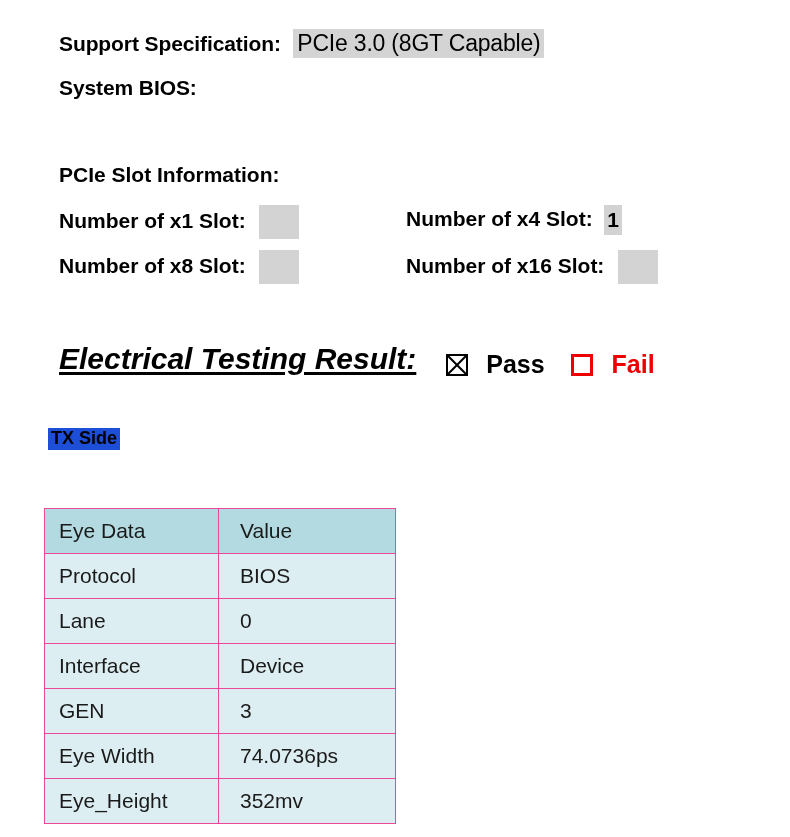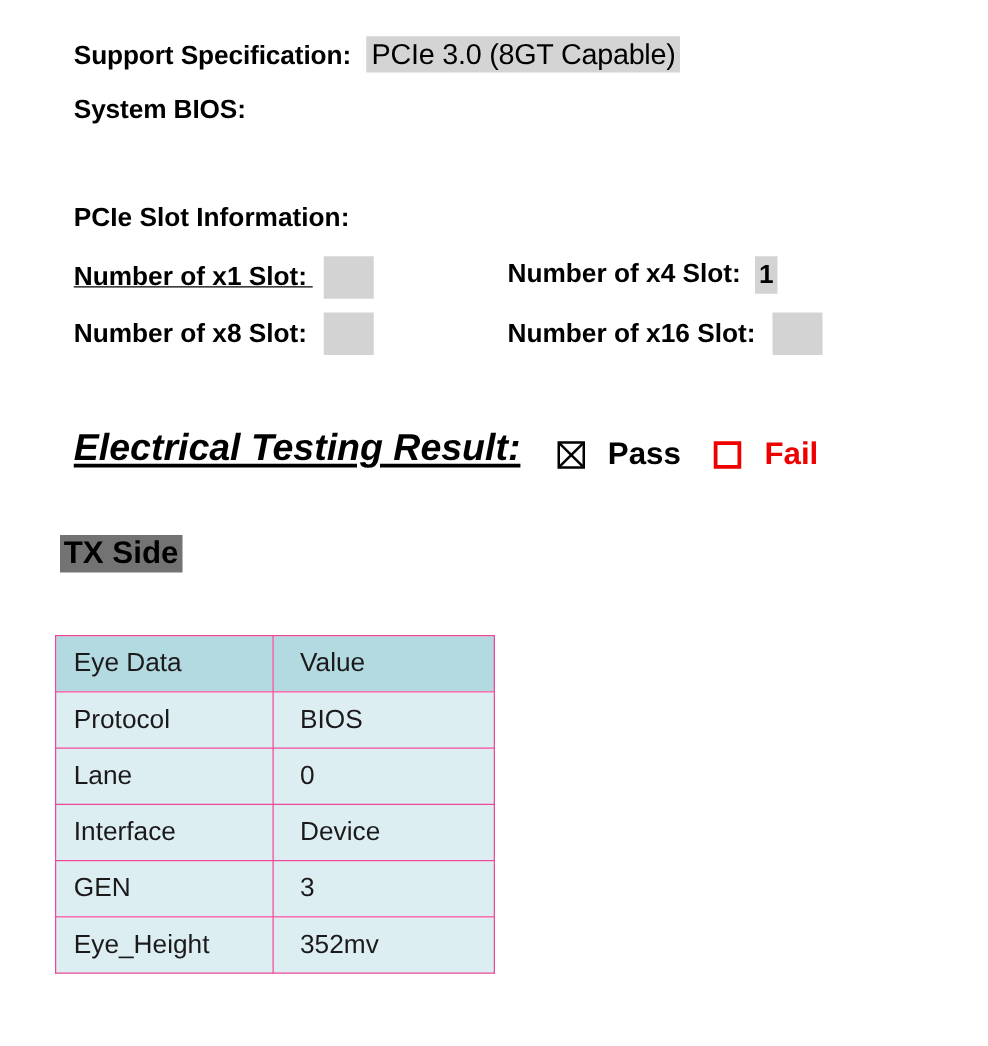--- a/index.html
+++ b/index.html
@@ -104,23 +104,23 @@
   .result-word {
     font-size: 25px;
     font-weight: bold;
     vertical-align: middle;
   }
   .result-word.pass { color: #000000; }
   .result-word.fail { color: #ee0000; }
 
   
   .tx-heading {
-    font-size: 25px;
-    font-weight: bold;
-    background: #737373;
+    font-size: 18px;
+    font-weight: bold;
+    background: #1d4ed8;
     padding: 0 3px 2px 3px;
     color: #000000;
   }
 
   
   table.eye-table {
     border-collapse: collapse;
     table-layout: fixed;
   }
   table.eye-table td {
@@ -151,21 +151,21 @@
 
   <div class="abs" style="left:59px; top:76px;">
     <span class="field-label">System BIOS:</span>
     <span class="field-label" style="margin-left:8px;"></span>
   </div>
 
   <div class="abs" style="left:59px; top:163px;">
     <span class="section-label">PCIe Slot Information:</span>
   </div>
 
-  <div class="abs" style="left:59px; top:205px;text-decoration:underline;">
+  <div class="abs" style="left:59px; top:205px;">
     <span class="slot-label">Number of x1 Slot:</span>
     <span class="slot-box empty-wide" style="margin-left:9px; margin-bottom:4px;"></span>
   </div>
 
   <div class="abs" style="left:406px; top:205px;">
     <span class="slot-label">Number of x4 Slot:</span>
     <span class="slot-box filled" style="margin-left:7px; margin-bottom:3px;">1</span>
   </div>
 
   <div class="abs" style="left:59px; top:250px;">
@@ -209,20 +209,24 @@
         </tr>
         <tr>
           <td class="col-key">Interface</td>
           <td class="col-val">Device</td>
         </tr>
         <tr>
           <td class="col-key">GEN</td>
           <td class="col-val">3</td>
         </tr>
         <tr>
+          <td class="col-key">Eye Width</td>
+          <td class="col-val">74.0736ps</td>
+        </tr>
+        <tr>
           <td class="col-key">Eye_Height</td>
           <td class="col-val">352mv</td>
         </tr>
       </tbody>
     </table>
   </div>
 
 </div>
 
 </body></html>

